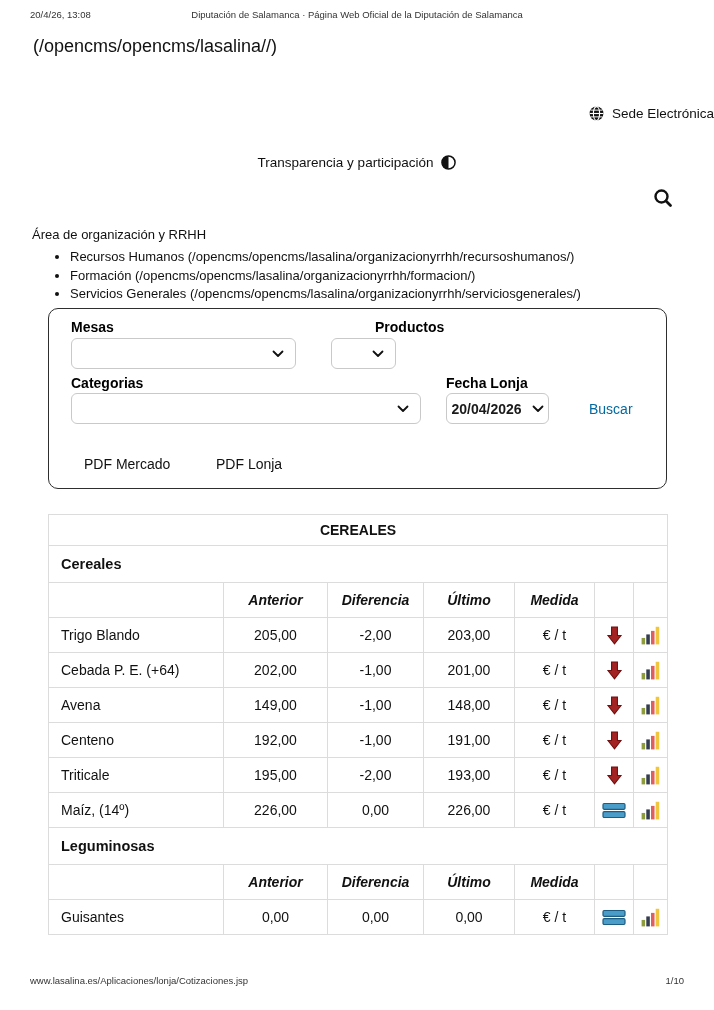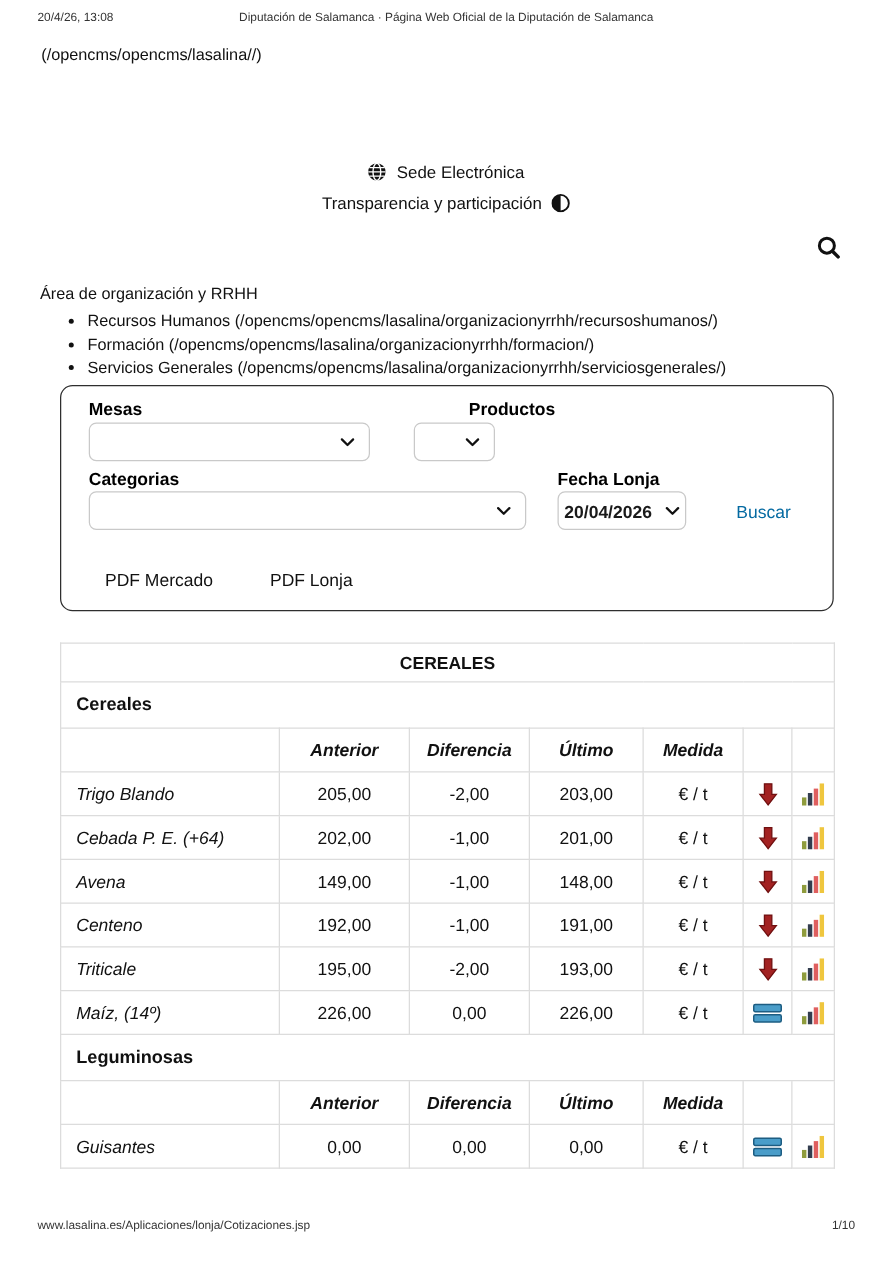--- a/index.html
+++ b/index.html
@@ -6,21 +6,21 @@
   html,body { width:714px; height:1010px; background:#ffffff; overflow:hidden;
     font-family:"Liberation Sans","DejaVu Sans",sans-serif; color:#1a1a1a; }
   body { position:relative; }
 
   .abs { position:absolute; }
 
   
   .print-meta { font-size:9.5px; color:#333; }
   .print-title { width:714px; text-align:center; }
 
-  .home-link { font-size:13px; color:#111; text-decoration:none; }
+  .home-link { font-size:18px; color:#111; text-decoration:none; }
 
   .center-line { width:714px; display:flex; justify-content:center; align-items:center;
     gap:8px; font-size:13.5px; color:#111; }
   .center-line a { color:#111; text-decoration:none; }
 
   .icon-svg { display:block; }
 
   .search-btn { background:none; border:none; cursor:pointer; padding:0; }
 
   .nav-title { font-size:13px; color:#111; }
@@ -47,35 +47,35 @@
   
   .price-table-wrap { left:48px; top:514px; width:619px; }
   table { border-collapse:collapse; table-layout:fixed; width:619px;
     border:1px solid #dcdcdc; }
   td { border:1px solid #dcdcdc; font-size:14px; color:#111; text-align:center;
     vertical-align:middle; }
   tr.title-row td { height:31px; font-weight:bold; text-align:center; }
   tr.section-row td { height:37px; font-weight:bold; text-align:left; padding-left:12px; font-size:14.5px; }
   tr.header-row td { height:35px; font-weight:bold; font-style:italic; }
   tr.data-row td { height:35px; }
-  tr.data-row td.prod { text-align:left; padding-left:12px;font-style:italic; }
+  tr.data-row td.prod { text-align:left; padding-left:12px; }
   td.icon-cell { padding:0; }
   td.icon-cell span { display:flex; align-items:center; justify-content:center; }
   .chart-link { background:none; border:none; cursor:pointer; padding:0; width:100%; height:100%;
     display:flex; align-items:center; justify-content:center; }
 </style>
 </head>
 <body>
 
 <div class="abs print-meta" style="left:30px; top:9px;">20/4/26, 13:08</div>
 <div class="abs print-meta print-title" style="left:0; top:9px;">Diputación de Salamanca · Página Web Oficial de la Diputación de Salamanca</div>
 
 <a class="abs home-link" style="left:33px; top:36px;" href="#">(/opencms/opencms/lasalina//)</a>
 
-<div class="abs center-line" style="left:0; top:130px;">
+<div class="abs center-line" style="left:0; top:106px;justify-content:flex-end;">
   <span>
     <svg class="icon-svg" width="15" height="15" viewBox="0 0 16 16">
       <circle cx="8" cy="8" r="7.4" fill="#111"></circle>
       <ellipse cx="8" cy="8" rx="3.3" ry="7.4" fill="none" stroke="#fff" stroke-width="1.2"></ellipse>
       <line x1="0.6" y1="8" x2="15.4" y2="8" stroke="#fff" stroke-width="1.2"></line>
       <line x1="1.6" y1="4.4" x2="14.4" y2="4.4" stroke="#fff" stroke-width="1"></line>
       <line x1="1.6" y1="11.6" x2="14.4" y2="11.6" stroke="#fff" stroke-width="1"></line>
     </svg>
   </span>
   <a href="#">Sede Electrónica</a>

